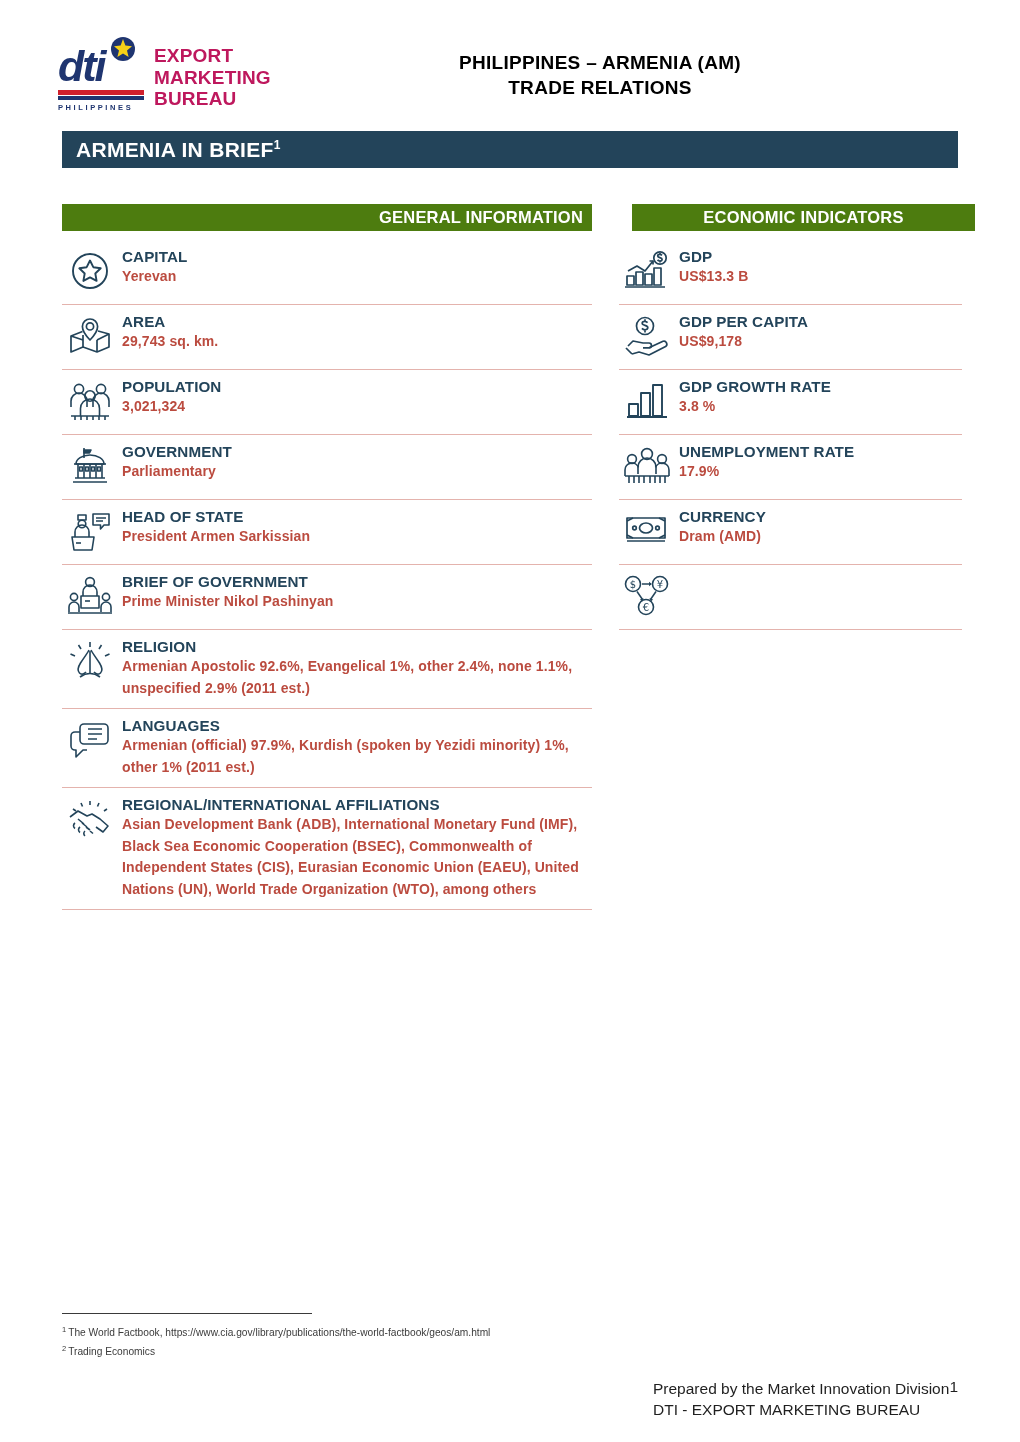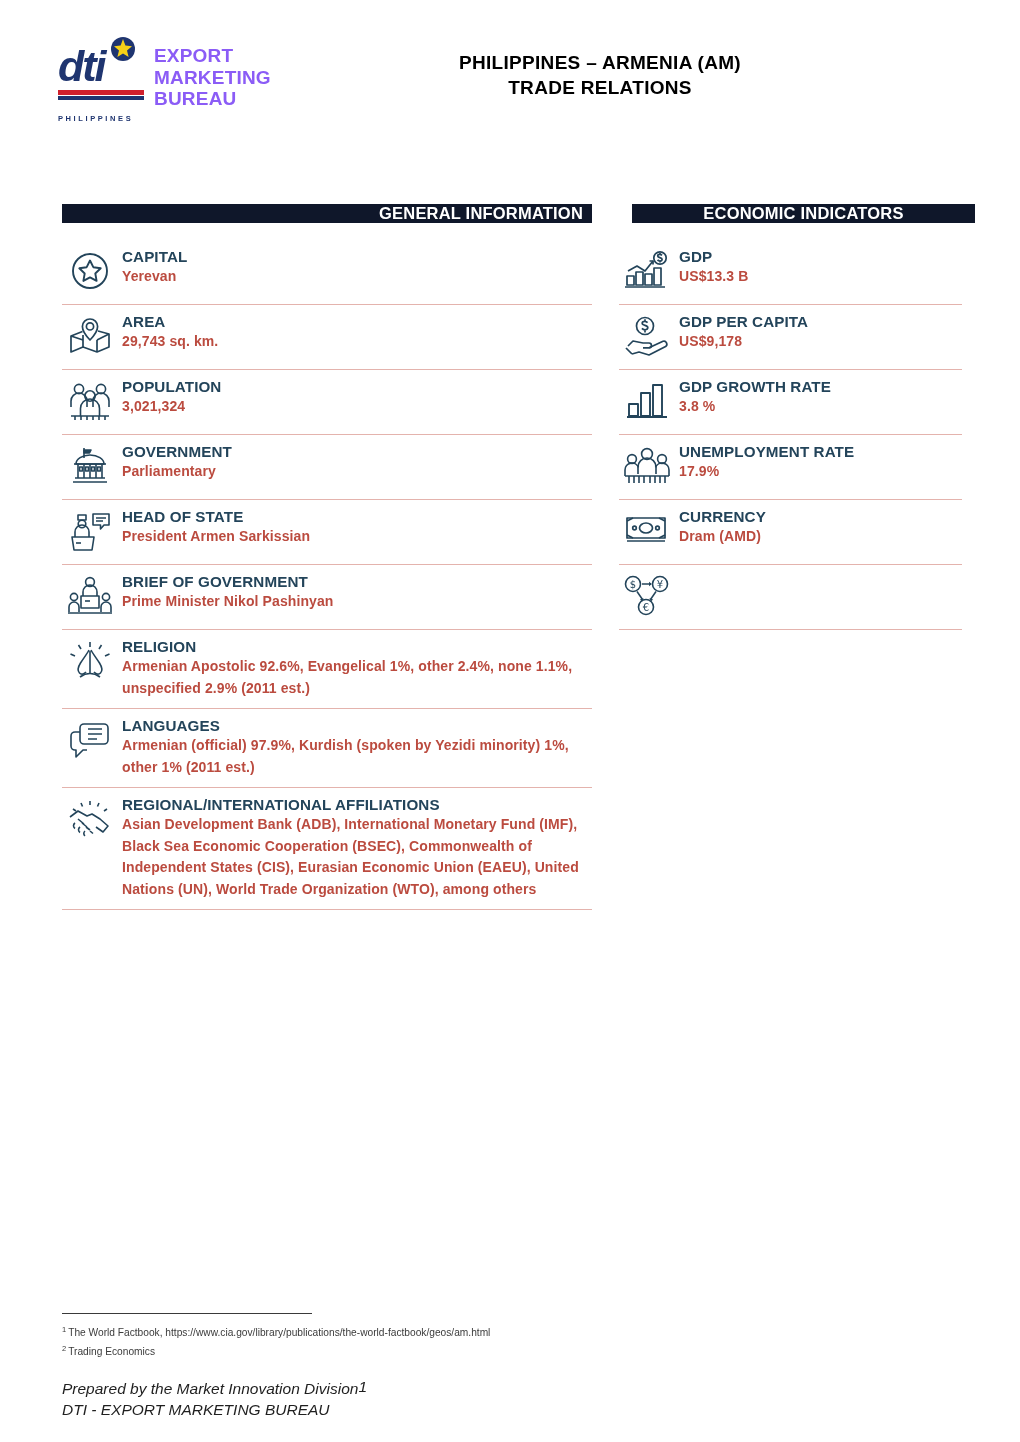--- a/index.html
+++ b/index.html
@@ -50,33 +50,33 @@
     width: 86px; height: 5px; background: #d0202c; margin-top: 2px;
   }
   .logo-rule-blue {
     width: 86px; height: 4px; background: #1f3570; margin-top: 1px;
   }
   .logo-ph {
     font-size: 7.5px;
     font-weight: bold;
     letter-spacing: 2.6px;
     color: #1f3570;
-    margin-top: 14px;
+    margin-top: 3px;
   }
   .logo-star {
     position: absolute;
     left: 52px; top: -8px;
     width: 26px; height: 26px;
   }
   .logo-words {
     margin-left: 10px;
     font-weight: bold;
     font-size: 19px;
     line-height: 21.5px;
-    color: #8b5cf6;
+    color: #be185d;
     letter-spacing: .2px;
     padding-top: 1px;
   }
   .doc-title {
     position: absolute;
     left: 330px; top: 50px;
     width: 540px;
     text-align: center;
     font-weight: bold;
     font-size: 19px;
@@ -111,22 +111,22 @@
   
   .col-headers {
     position: absolute;
     left: 62px; top: 204px;
     width: 900px;
     height: 27px;
   }
   .ribbon {
     position: absolute;
     top: 0;
-    height: 19px;
-    background: #0f172a;
+    height: 27px;
+    background: #4d7c0f;
     color: #ffffff;
     font-weight: bold;
     font-size: 16.5px;
     letter-spacing: .2px;
     display: flex;
     align-items: center;
   }
   .ribbon-left {
     left: 0; width: 530px;
     justify-content: flex-end;
@@ -211,23 +211,22 @@
     vertical-align: super;
     margin-right: 2px;
   }
 
   
   .pagefooter {
     position: absolute;
     left: 62px; top: 1378px;
     width: 896px;
     display: flex;
-    justify-content: flex-start;
+    justify-content: flex-end;
     align-items: flex-start;
-    font-style: italic;
   }
   .pagefooter-left {
     font-size: 15.5px;
     line-height: 21px;
     color: #1f1f1f;
   }
   .pagefooter-right {
     font-size: 15.5px;
     color: #1f1f1f;
   }
@@ -258,20 +257,25 @@
         <div>BUREAU</div>
       </div>
     </div>
 
     <div class="doc-title">
       <div>PHILIPPINES – ARMENIA (AM)</div>
       <div>TRADE RELATIONS</div>
     </div>
   </div>
 
+  <div class="section-bar">
+    <div class="section-bar-text">
+      <span>ARMENIA IN BRIEF</span><span class="sup">1</span>
+    </div>
+  </div>
 
   <div class="col-headers">
     <div class="ribbon ribbon-left">
       <span>GENERAL INFORMATION</span>
     </div>
     <div class="ribbon ribbon-right">
       <span>ECONOMIC INDICATORS</span>
     </div>
   </div>
 

